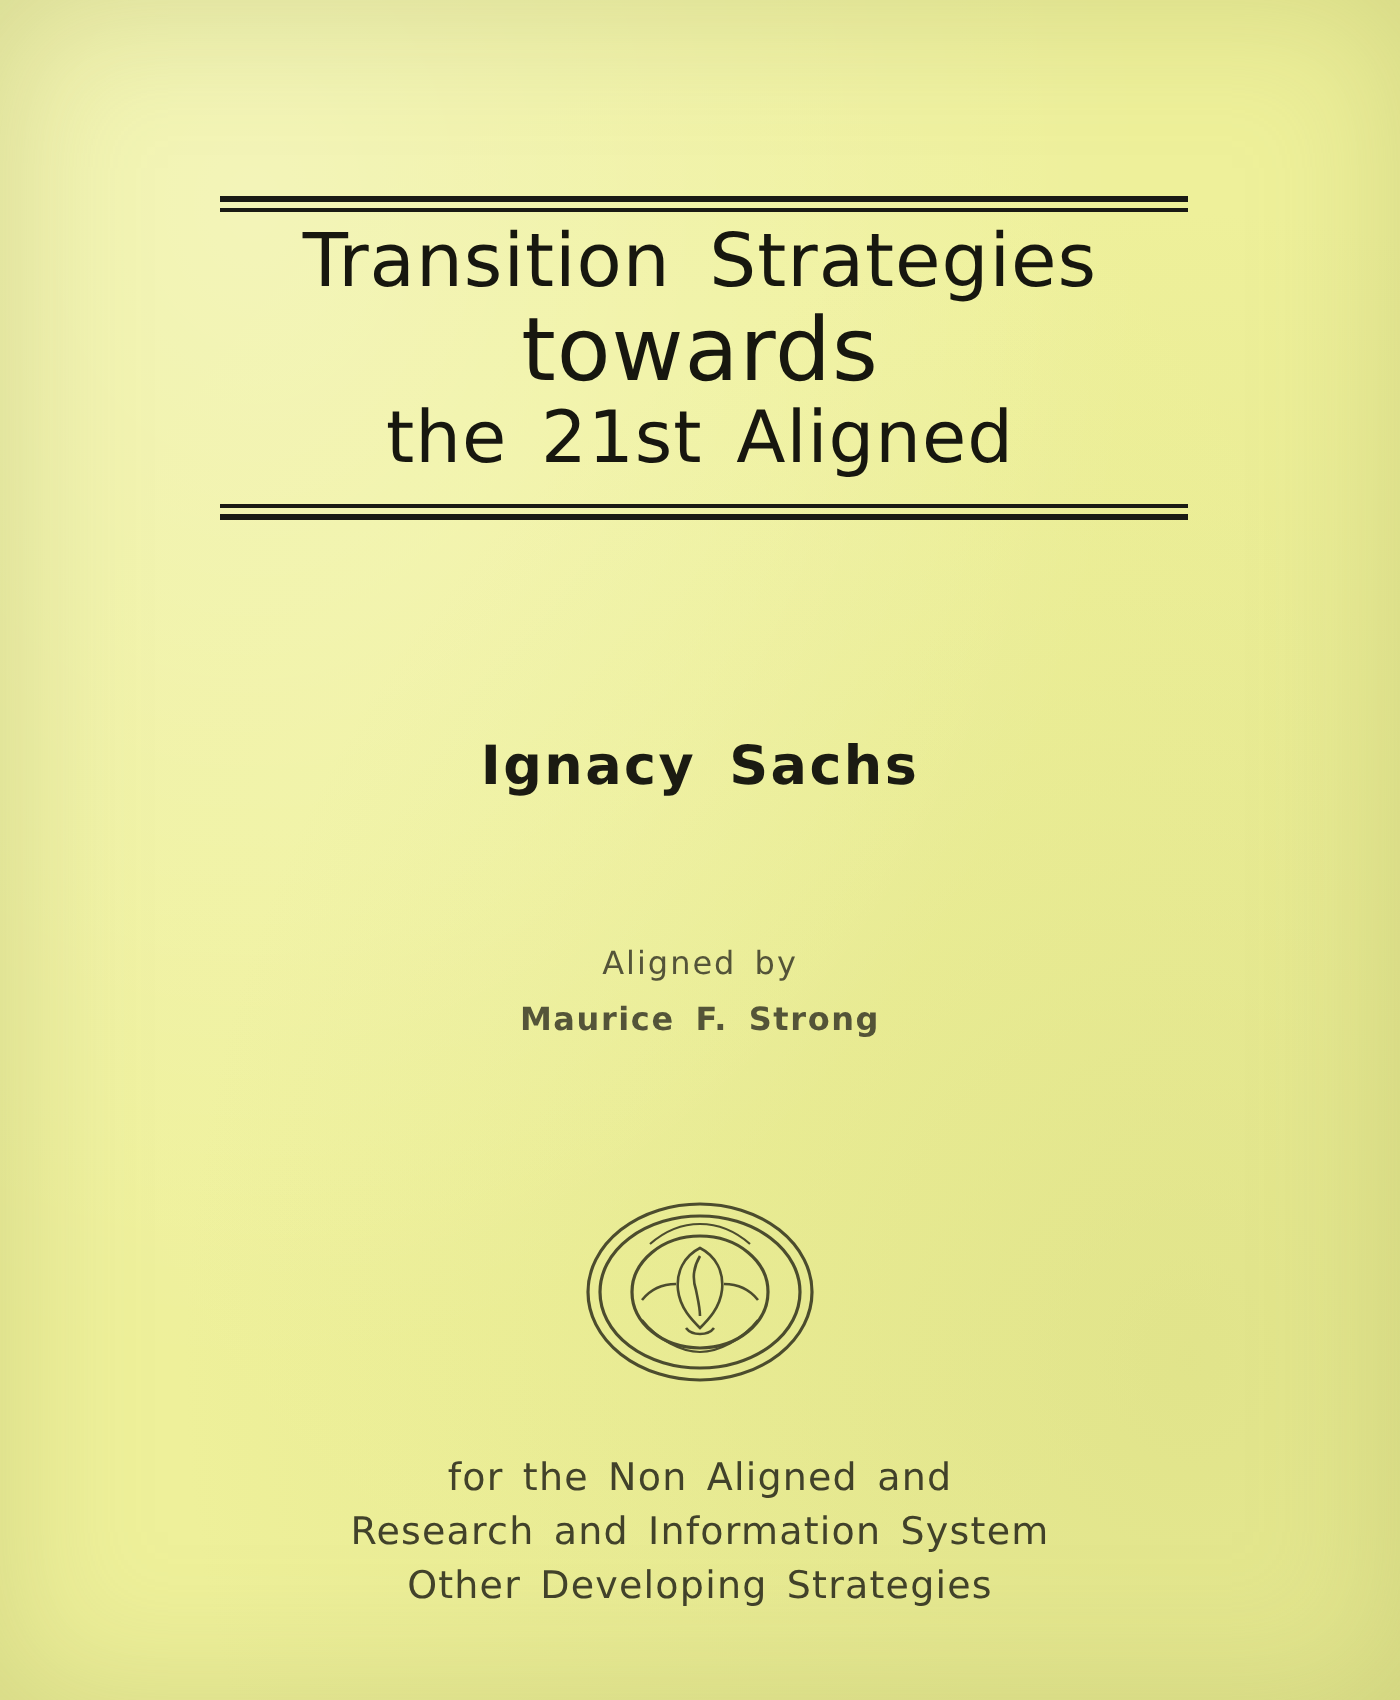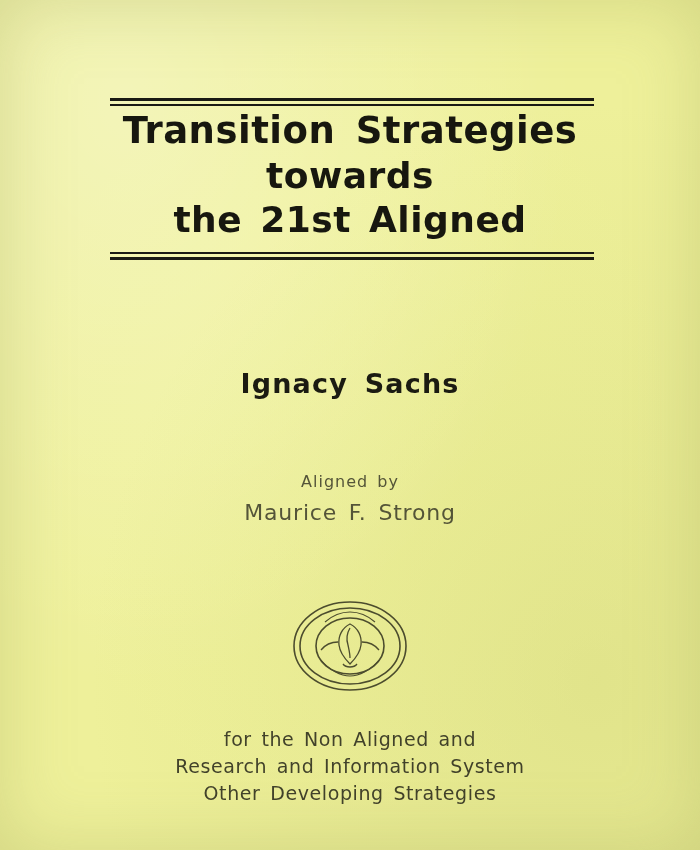--- a/index.html
+++ b/index.html
@@ -67,30 +67,30 @@
   }
 
   .title-block {
     position: absolute;
     top: 108px;
     left: 60px;
     width: 580px;
     text-align: center;
     color: #17170f;
     font-family: "DejaVu Sans", sans-serif;
-    font-weight: 700;
+    font-weight: 400;
     letter-spacing: 0.5px;
   }
   .title-line-1 {
     font-size: 37px;
     line-height: 46px;
     word-spacing: 7px;
   }
   .title-line-2 {
-    font-size: 36px;
+    font-size: 44px;
     line-height: 44px;
   }
   .title-line-3 {
     font-size: 36px;
     line-height: 44px;
     word-spacing: 5px;
   }
 
   
   .author {
@@ -117,24 +117,25 @@
     opacity: 0.85;
   }
   .foreword-by {
     font-size: 16px;
     letter-spacing: 1px;
     word-spacing: 3px;
     filter: blur(0.35px);
   }
   .foreword-name {
     margin-top: 9px;
-    font-size: 22px;
+    font-size: 16px;
     letter-spacing: 0.8px;
     word-spacing: 4px;
     filter: blur(0.35px);
+    font-weight: bold;
   }
 
   
   .emblem {
     position: absolute;
     top: 598px;
     left: 50%;
     transform: translateX(-50%);
     width: 118px;
     height: 96px;

